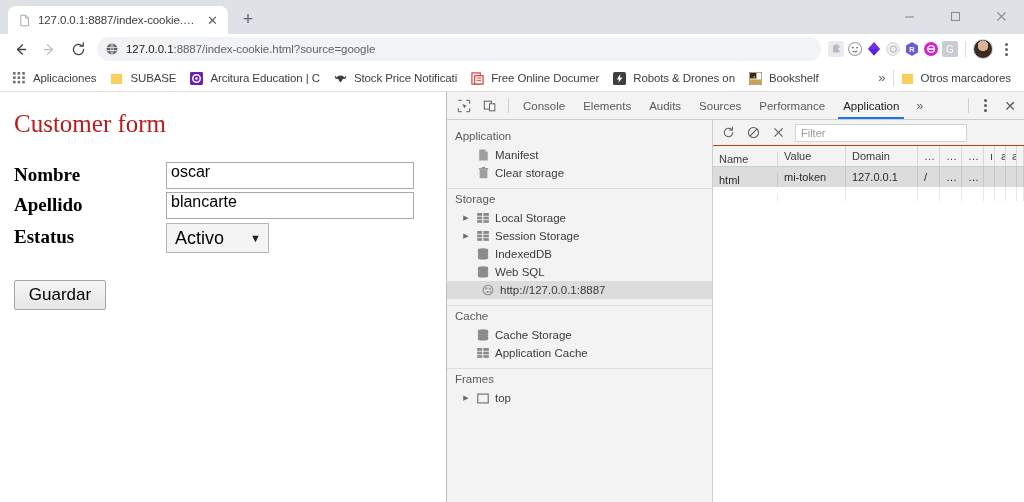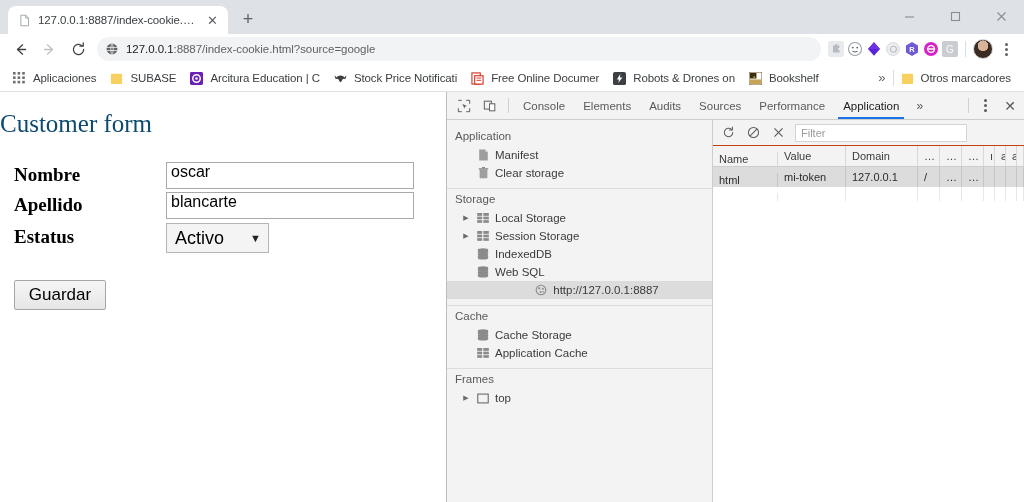--- a/index.html
+++ b/index.html
@@ -105,22 +105,22 @@
   .bm-sep { width: 1px; height: 16px; background: #dadce0; }
 
   
   .viewport { display: flex; height: 410px; background: #fff; }
   .page {
     width: 451px; background: #ffffff; position: relative;
     border-right: 1px solid #bdbdbd;
     font-family: "Liberation Serif", serif;
   }
   .page-title {
-    font-size: 25px; color: #0c4a6e; font-weight: normal;
-    padding: 18px 0 0 0; font-family: "Liberation Serif", serif;
+    font-size: 25px; color: #b91c1c; font-weight: normal;
+    padding: 18px 0 0 14px; font-family: "Liberation Serif", serif;
   }
   .form-grid {
     margin-top: 22px; padding-left: 14px;
     display: grid; grid-template-columns: 152px auto;
     align-items: center;
   }
   .f-label {
     font-size: 19px; color: #000; font-family: "Liberation Serif", serif;
     line-height: 30px;
     font-weight: bold;
@@ -193,21 +193,21 @@
   }
   .dt-section-title {
     padding: 4px 0 4px 8px; font-size: 11.5px; color: #5a5a5a;
   }
   .dt-group { border-bottom: 1px solid #dcdcdc; padding-bottom: 6px; }
   .dt-group:last-child { border-bottom: none; }
   .dt-item {
     display: flex; align-items: center; height: 18px;
     padding-left: 14px; gap: 5px; font-size: 11.5px; color: #3b3b3b;
   }
-  .dt-item.indent2 { padding-left: 34px; justify-content: center; }
+  .dt-item.indent2 { padding-left: 34px; }
   .dt-item.selected { background: #dcdcdc; }
   .dt-arrow {
     width: 10px; flex: 0 0 10px; display: flex; align-items: center;
     justify-content: center; color: #6a6a6a; font-size: 7px;
   }
   .dt-arrow.spacer { visibility: hidden; }
   .dt-ico { width: 14px; flex: 0 0 14px; display: flex; align-items: center; justify-content: center; }
 
   .dt-main { flex: 1 1 auto; display: flex; flex-direction: column; min-width: 0; background: #fff; }
   .dt-filterbar {

